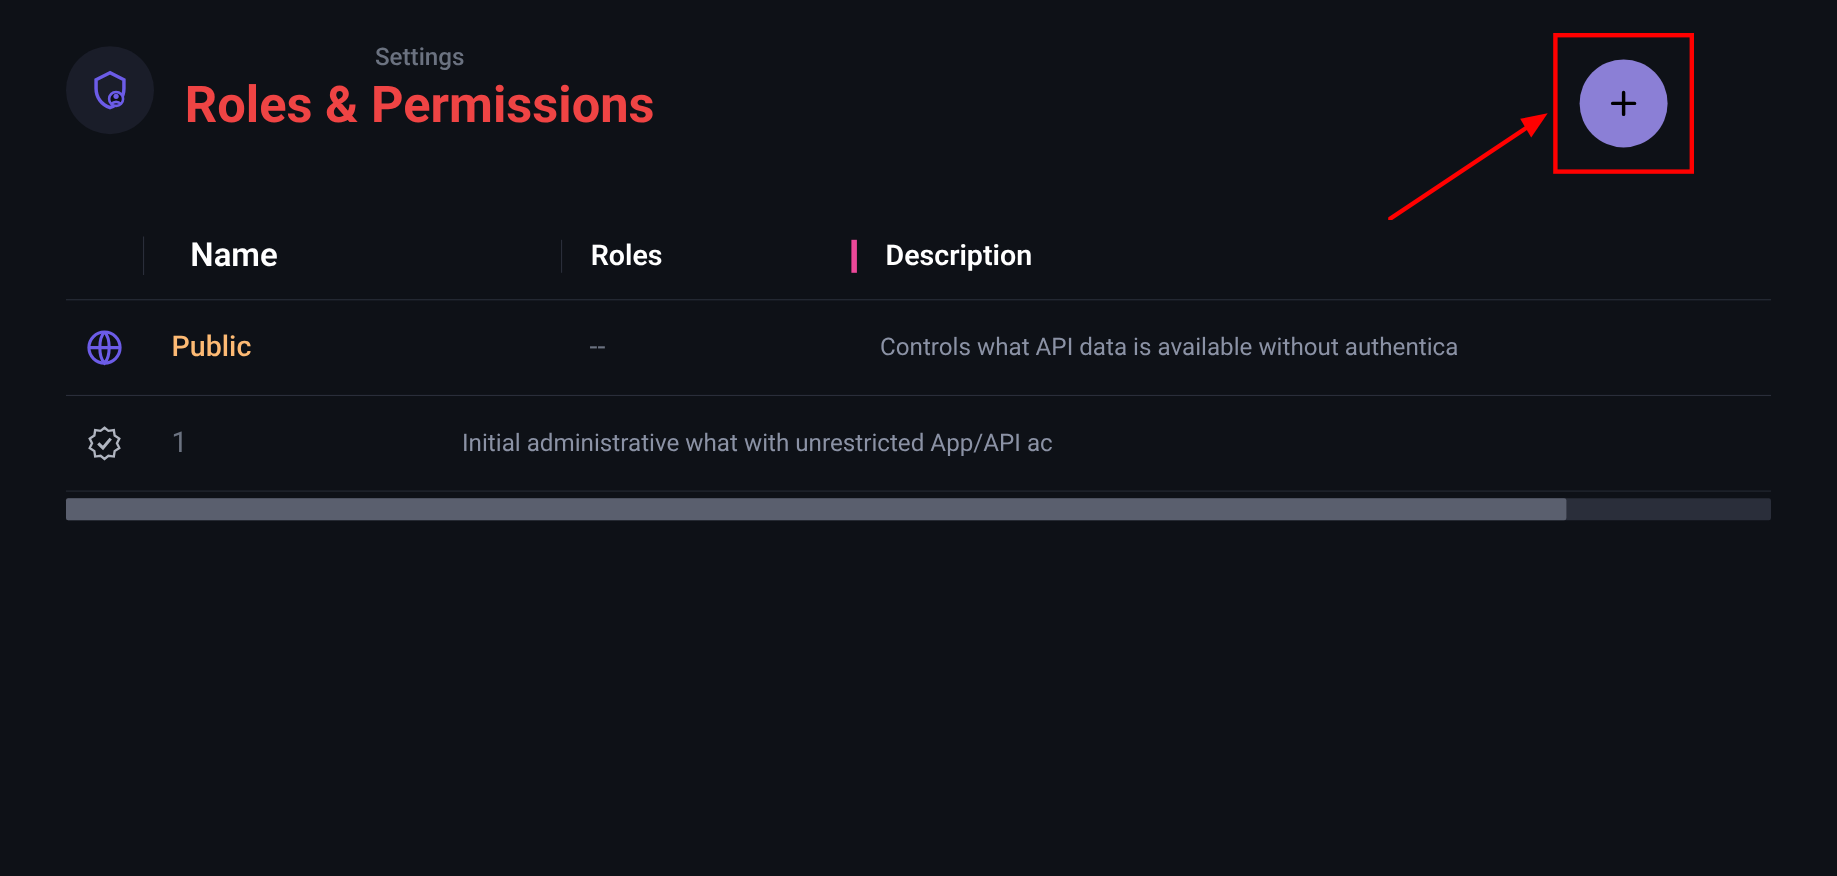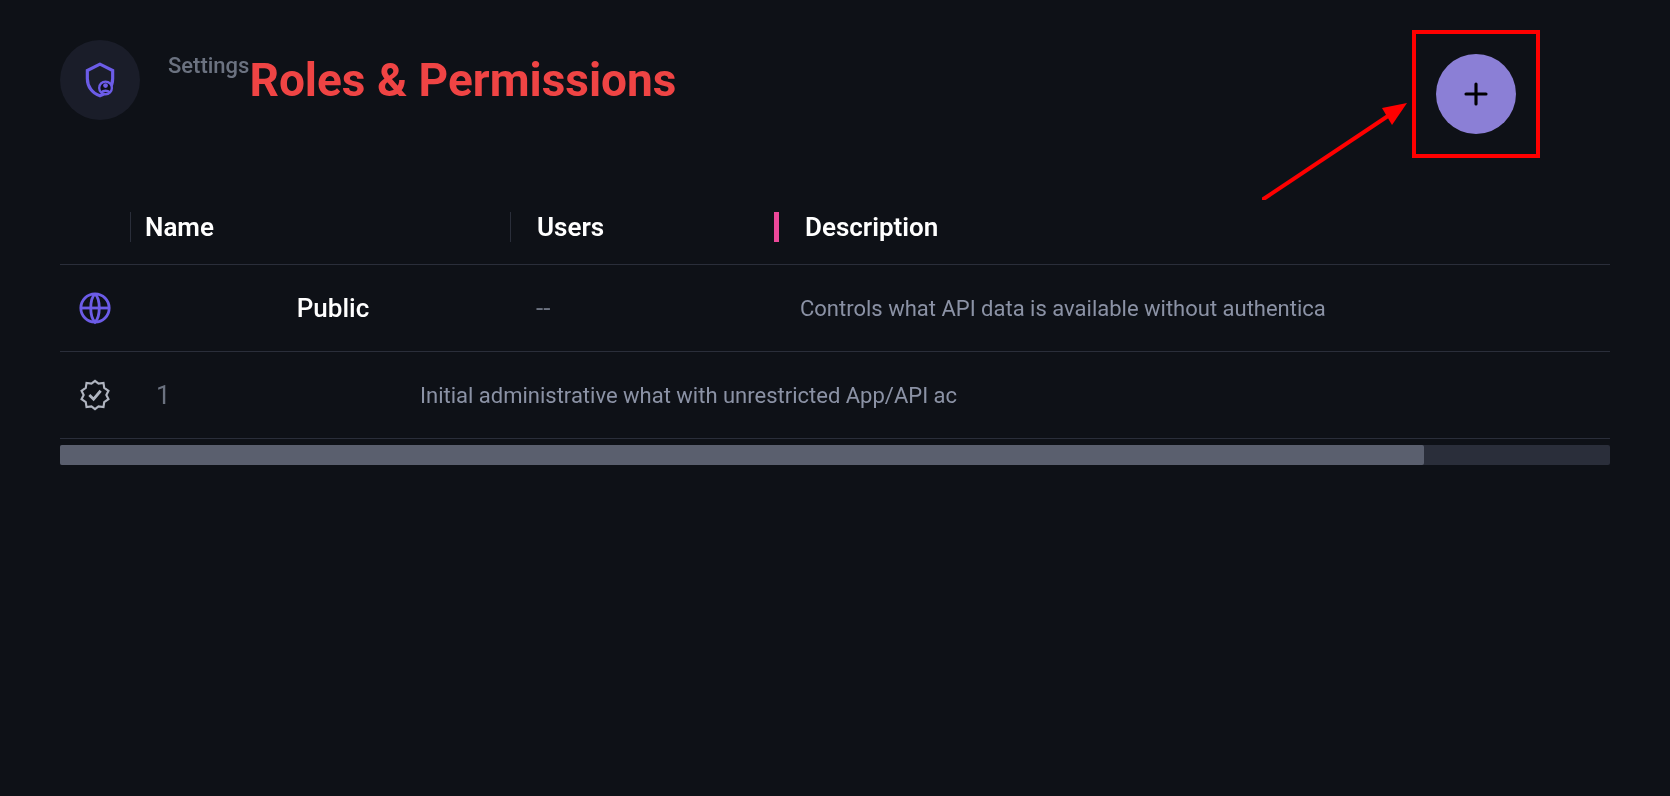--- a/index.html
+++ b/index.html
@@ -30,21 +30,22 @@
       border-radius: 50%;
       background-color: #1a1d29;
       display: flex;
       align-items: center;
       justify-content: center;
       margin-right: 28px;
     }
     
     .header-text {
       display: flex;
-      flex-direction: row;
+      flex-direction: column;
+      align-items: center;
     }
     
     .breadcrumb {
       color: #6b7280;
       font-size: 22px;
       font-weight: 500;
       margin-bottom: 4px;
     }
     
     .page-title {
@@ -97,22 +98,22 @@
     
     .col-icon {
       width: 70px;
       flex-shrink: 0;
     }
     
     .col-name {
       width: 380px;
       flex-shrink: 0;
       border-left: 1px solid #2a2e3a;
-      padding-left: 14px;
-      font-size: 26px;
+      padding-left: 42px;
+      font-size: 30px;
       font-weight: 600;
     }
     
     .col-users {
       width: 264px;
       flex-shrink: 0;
       border-left: 1px solid #2a2e3a;
       padding-left: 26px;
       font-size: 26px;
       font-weight: 600;
@@ -144,22 +145,21 @@
     
     .row-name {
       width: 380px;
       flex-shrink: 0;
       padding-left: 26px;
       font-size: 26px;
       font-weight: 500;
     }
     
     .row-name.accent {
-      color: #ffffff;
-      text-align: center;
+      color: #fdba74;
     }
     
     .row-users {
       width: 264px;
       flex-shrink: 0;
       padding-left: 26px;
       font-size: 26px;
       color: #6b7280;
     }
     
@@ -218,21 +218,21 @@
   <svg class="arrow-annotation" width="150" height="100" viewBox="0 0 150 100">
     <line x1="0" y1="100" x2="135" y2="10" stroke="#ff0000" stroke-width="4"></line>
     <polygon points="145,3 120,8 130,25" fill="#ff0000"></polygon>
   </svg>
 </div>
 
 <div class="table-container">
   <div class="table-header">
     <div class="col-icon"></div>
     <div class="col-name">Name</div>
-    <div class="col-users">Users</div>
+    <div class="col-users">Roles</div>
     <div class="col-description">Description</div>
   </div>
 
   <div class="table-row">
     <div class="row-icon">
       <svg width="34" height="34" viewBox="0 0 24 24">
         <circle cx="12" cy="12" r="10" stroke="#6c5ce7" stroke-width="2" fill="none"></circle>
         <path d="M2 12 L22 12" stroke="#6c5ce7" stroke-width="2"></path>
         <path d="M12 2 C8 6 8 18 12 22 C16 18 16 6 12 2" stroke="#6c5ce7" stroke-width="2" fill="none"></path>
       </svg>

